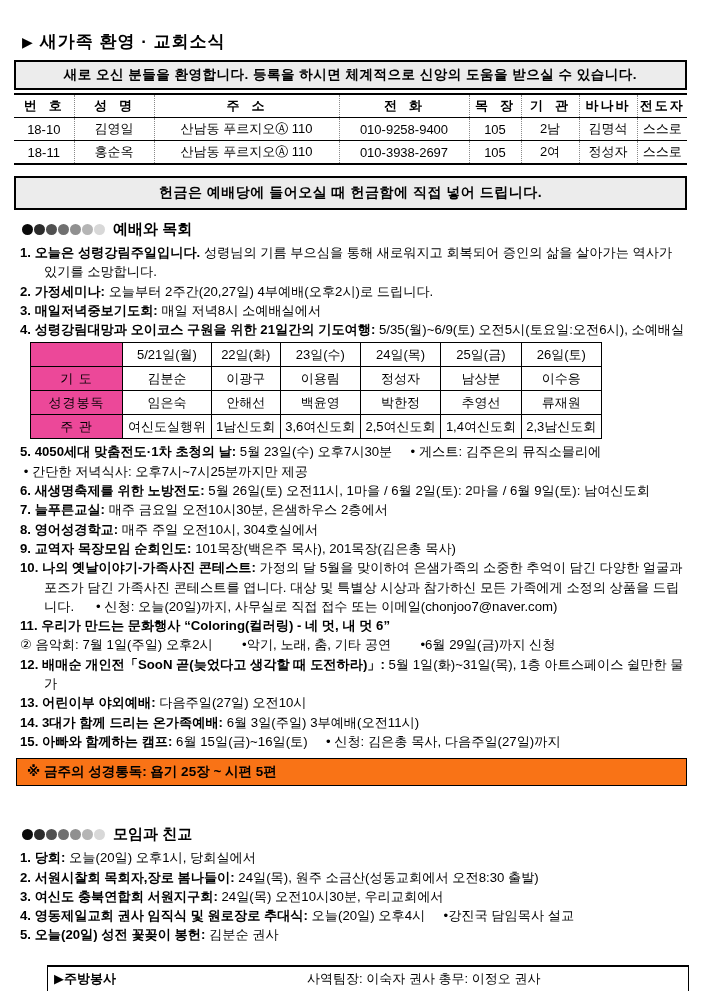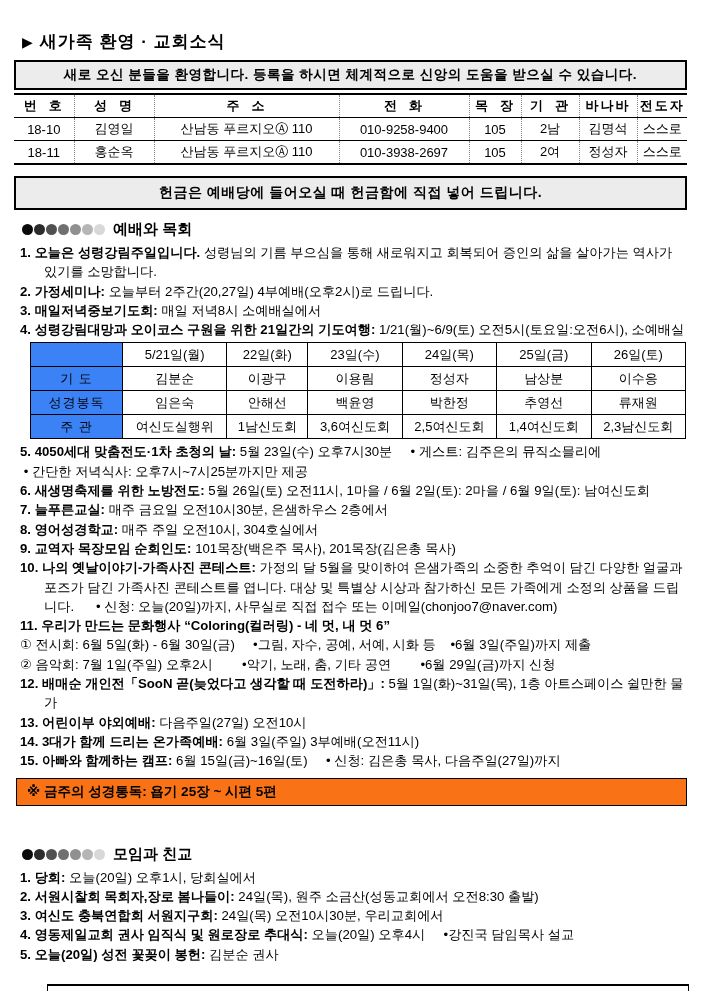--- a/index.html
+++ b/index.html
@@ -27,23 +27,23 @@
   .sec { display:flex; align-items:center; margin:10px 0 4px 8px; }
   .dot { width:11px; height:11px; border-radius:50%; display:inline-block; margin-right:1px; }
   .d1{background:#0a0a0a}.d2{background:#2b2b2b}.d3{background:#505050}.d4{background:#707070}
   .d5{background:#909090}.d6{background:#b5b5b5}.d7{background:#d8d8d8}
   .sec-title { font-weight:bold; font-size:15px; margin-left:7px;text-align:center; }
   
   .items { font-size:13.2px; line-height:19.3px; margin-left:6px; }
   .itm { padding-left:24px; text-indent:-24px; white-space:pre-wrap; }
   .num, .b { font-weight:bold; }
   
-  .pt { margin:3px 0 3px 16px; width:656px; font-size:13px; }
+  .pt { margin:3px 0 3px 16px; width:572px; font-size:13px; }
   .pt th, .pt td { border:1.4px solid #000; text-align:center; padding:2.5px 2px; font-weight:normal; }
-  .pt .lbl { background:#3b82f6; letter-spacing:1px; }
+  .pt .lbl { background:#ec4899; letter-spacing:1px; }
   .pt th { background:#fff; }
   
   .bible { border:1.6px solid #000; background:#f97316; font-weight:bold; font-size:13.5px;
     padding:4px 10px; margin:7px 0 0 2px; width:671px; text-align:left; }
   
   .sec.fel { margin-top:39px; }
   
   .kt { margin:20px 0 0 33px; width:642px; font-size:13px; border-top:2.5px solid #000; border-bottom:3px double #000; }
   .kt th, .kt td { border:1.2px solid #000; text-align:center; padding:3px 2px; font-weight:normal; }
   .kt .ttl { font-weight:bold; text-align:left; padding-left:6px; border-right:none; background:#fff; }
@@ -103,21 +103,21 @@
       <span class="dot d5"></span>
       <span class="dot d6"></span>
       <span class="dot d7"></span>
     <span class="sec-title">예배와 목회</span>
   </div>
 
   <div class="items">
     <div class="itm"><span class="num">1. </span><span class="b">오늘은 성령강림주일입니다.</span><span> 성령님의 기름 부으심을 통해 새로워지고 회복되어 증인의 삶을 살아가는 역사가 있기를 소망합니다.</span></div>
     <div class="itm"><span class="num">2. </span><span class="b">가정세미나:</span><span> 오늘부터 2주간(20,27일) 4부예배(오후2시)로 드립니다.</span></div>
     <div class="itm"><span class="num">3. </span><span class="b">매일저녁중보기도회:</span><span> 매일 저녁8시 소예배실에서</span></div>
-    <div class="itm"><span class="num">4. </span><span class="b">성령강림대망과 오이코스 구원을 위한 21일간의 기도여행:</span><span> 1/21(월)~6/9(토) 오전5시(토요일:오전6시), 소예배실</span></div>
+    <div class="itm"><span class="num">4. </span><span class="b">성령강림대망과 오이코스 구원을 위한 21일간의 기도여행:</span><span> 5/35(월)~6/9(토) 오전5시(토요일:오전6시), 소예배실</span></div>
   </div>
 
   <table class="pt">
     <tbody>
         <tr>
       <th class="lbl" style="width:92px"></th>
       <th>5/21일(월)</th>
       <th>22일(화)</th>
       <th>23일(수)</th>
       <th>24일(목)</th>
@@ -156,21 +156,20 @@
 
   <div class="items">
     <div class="itm"><span class="num">5. </span><span class="b">4050세대 맞춤전도·1차 초청의 날:</span><span> 5월 23일(수) 오후7시30분     • 게스트: 김주은의 뮤직소믈리에</span></div>
     <div class="itm"><span class="num"></span><span class="b"></span><span> • 간단한 저녁식사: 오후7시~7시25분까지만 제공</span></div>
     <div class="itm"><span class="num">6. </span><span class="b">새생명축제를 위한 노방전도:</span><span> 5월 26일(토) 오전11시, 1마을 / 6월 2일(토): 2마을 / 6월 9일(토): 남여신도회</span></div>
     <div class="itm"><span class="num">7. </span><span class="b">늘푸른교실:</span><span> 매주 금요일 오전10시30분, 은샘하우스 2층에서</span></div>
     <div class="itm"><span class="num">8. </span><span class="b">영어성경학교:</span><span> 매주 주일 오전10시, 304호실에서</span></div>
     <div class="itm"><span class="num">9. </span><span class="b">교역자 목장모임 순회인도:</span><span> 101목장(백은주 목사), 201목장(김은총 목사)</span></div>
     <div class="itm"><span class="num">10. </span><span class="b">나의 옛날이야기-가족사진 콘테스트:</span><span> 가정의 달 5월을 맞이하여 은샘가족의 소중한 추억이 담긴 다양한 얼굴과 포즈가 담긴 가족사진 콘테스트를 엽니다. 대상 및 특별상 시상과 참가하신 모든 가족에게 소정의 상품을 드립니다.      • 신청: 오늘(20일)까지, 사무실로 직접 접수 또는 이메일(chonjoo7@naver.com)</span></div>
     <div class="itm"><span class="num">11. </span><span class="b">우리가 만드는 문화행사 “Coloring(컬러링) - 네 멋, 내 멋 6”</span><span></span></div>
-    <div class="itm"><span class="num"></span><span class="b"></span><span>① 전시회: 6월 5일(화) - 6월 30일(금)     •그림, 자수, 공예, 서예, 시화 등    •6월 3일(주일)까지 제출</span></div>
     <div class="itm"><span class="num"></span><span class="b"></span><span>② 음악회: 7월 1일(주일) 오후2시        •악기, 노래, 춤, 기타 공연        •6월 29일(금)까지 신청</span></div>
     <div class="itm"><span class="num">12. </span><span class="b">배매순 개인전「SooN 곧(늦었다고 생각할 때 도전하라)」:</span><span> 5월 1일(화)~31일(목), 1층 아트스페이스 쉴만한 물가</span></div>
     <div class="itm"><span class="num">13. </span><span class="b">어린이부 야외예배:</span><span> 다음주일(27일) 오전10시</span></div>
     <div class="itm"><span class="num">14. </span><span class="b">3대가 함께 드리는 온가족예배:</span><span> 6월 3일(주일) 3부예배(오전11시)</span></div>
     <div class="itm"><span class="num">15. </span><span class="b">아빠와 함께하는 캠프:</span><span> 6월 15일(금)~16일(토)     • 신청: 김은총 목사, 다음주일(27일)까지</span></div>
   </div>
 
   <div class="bible">※ 금주의 성경통독: 욥기 25장 ~ 시편 5편</div>
 
   <div class="sec fel">

